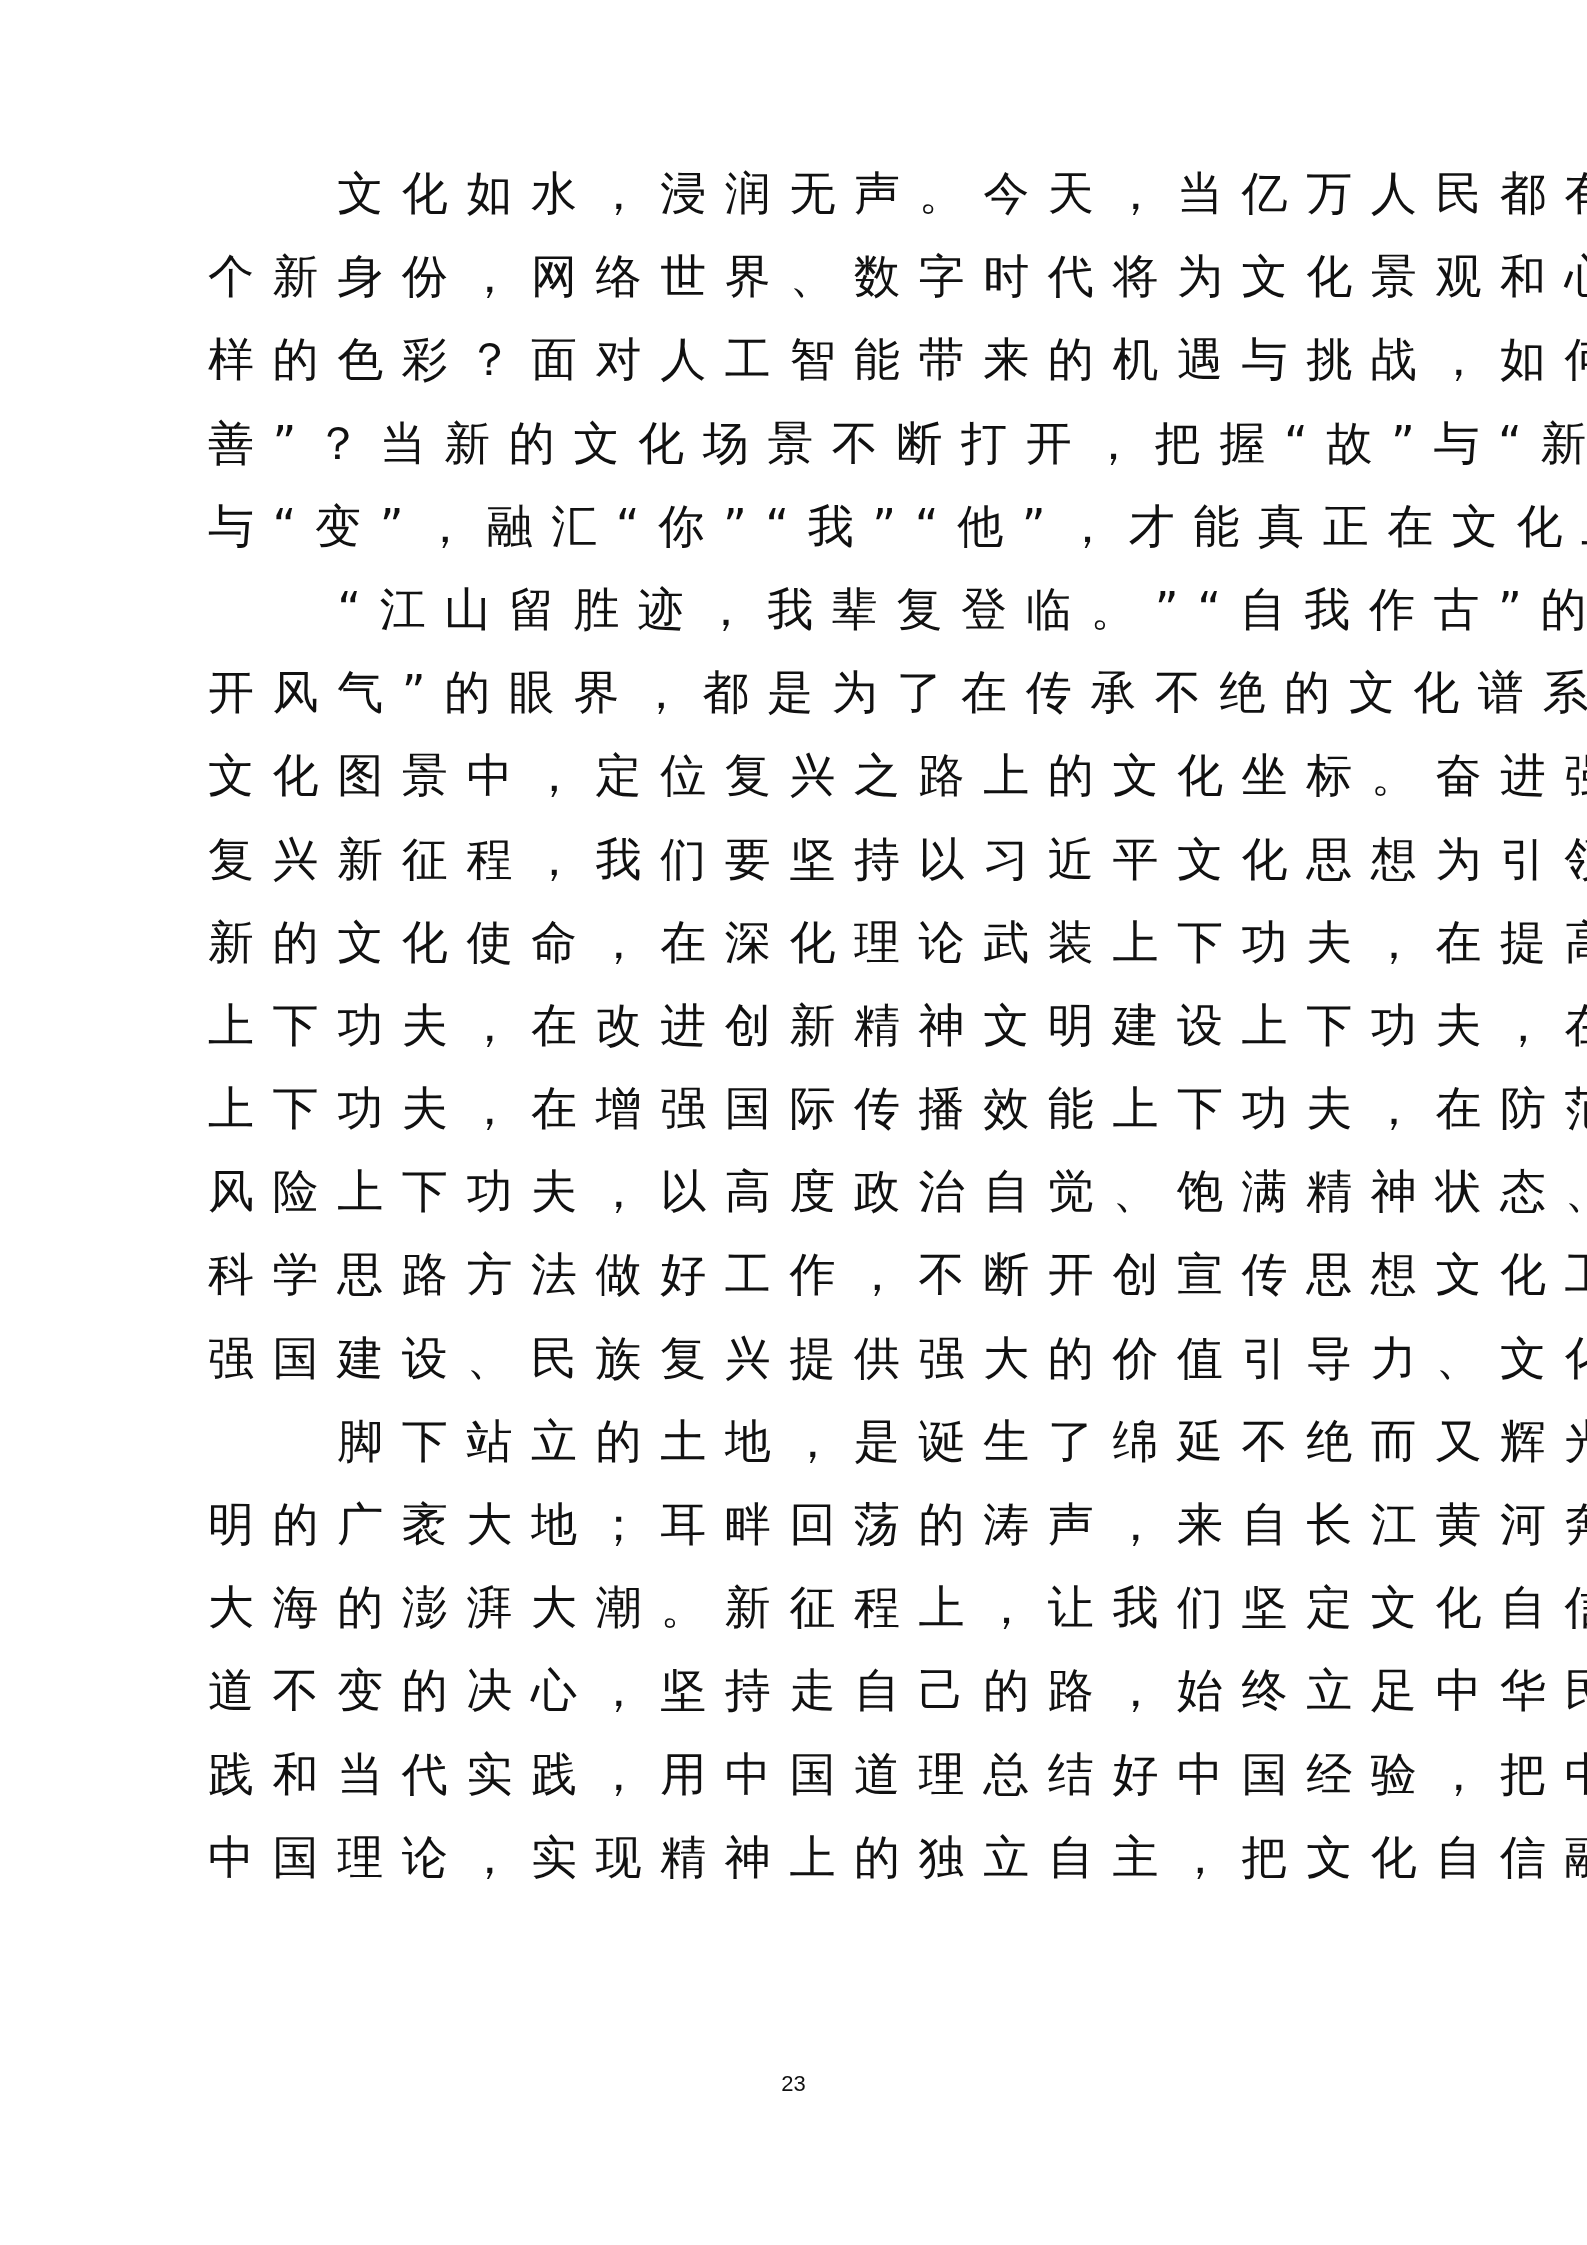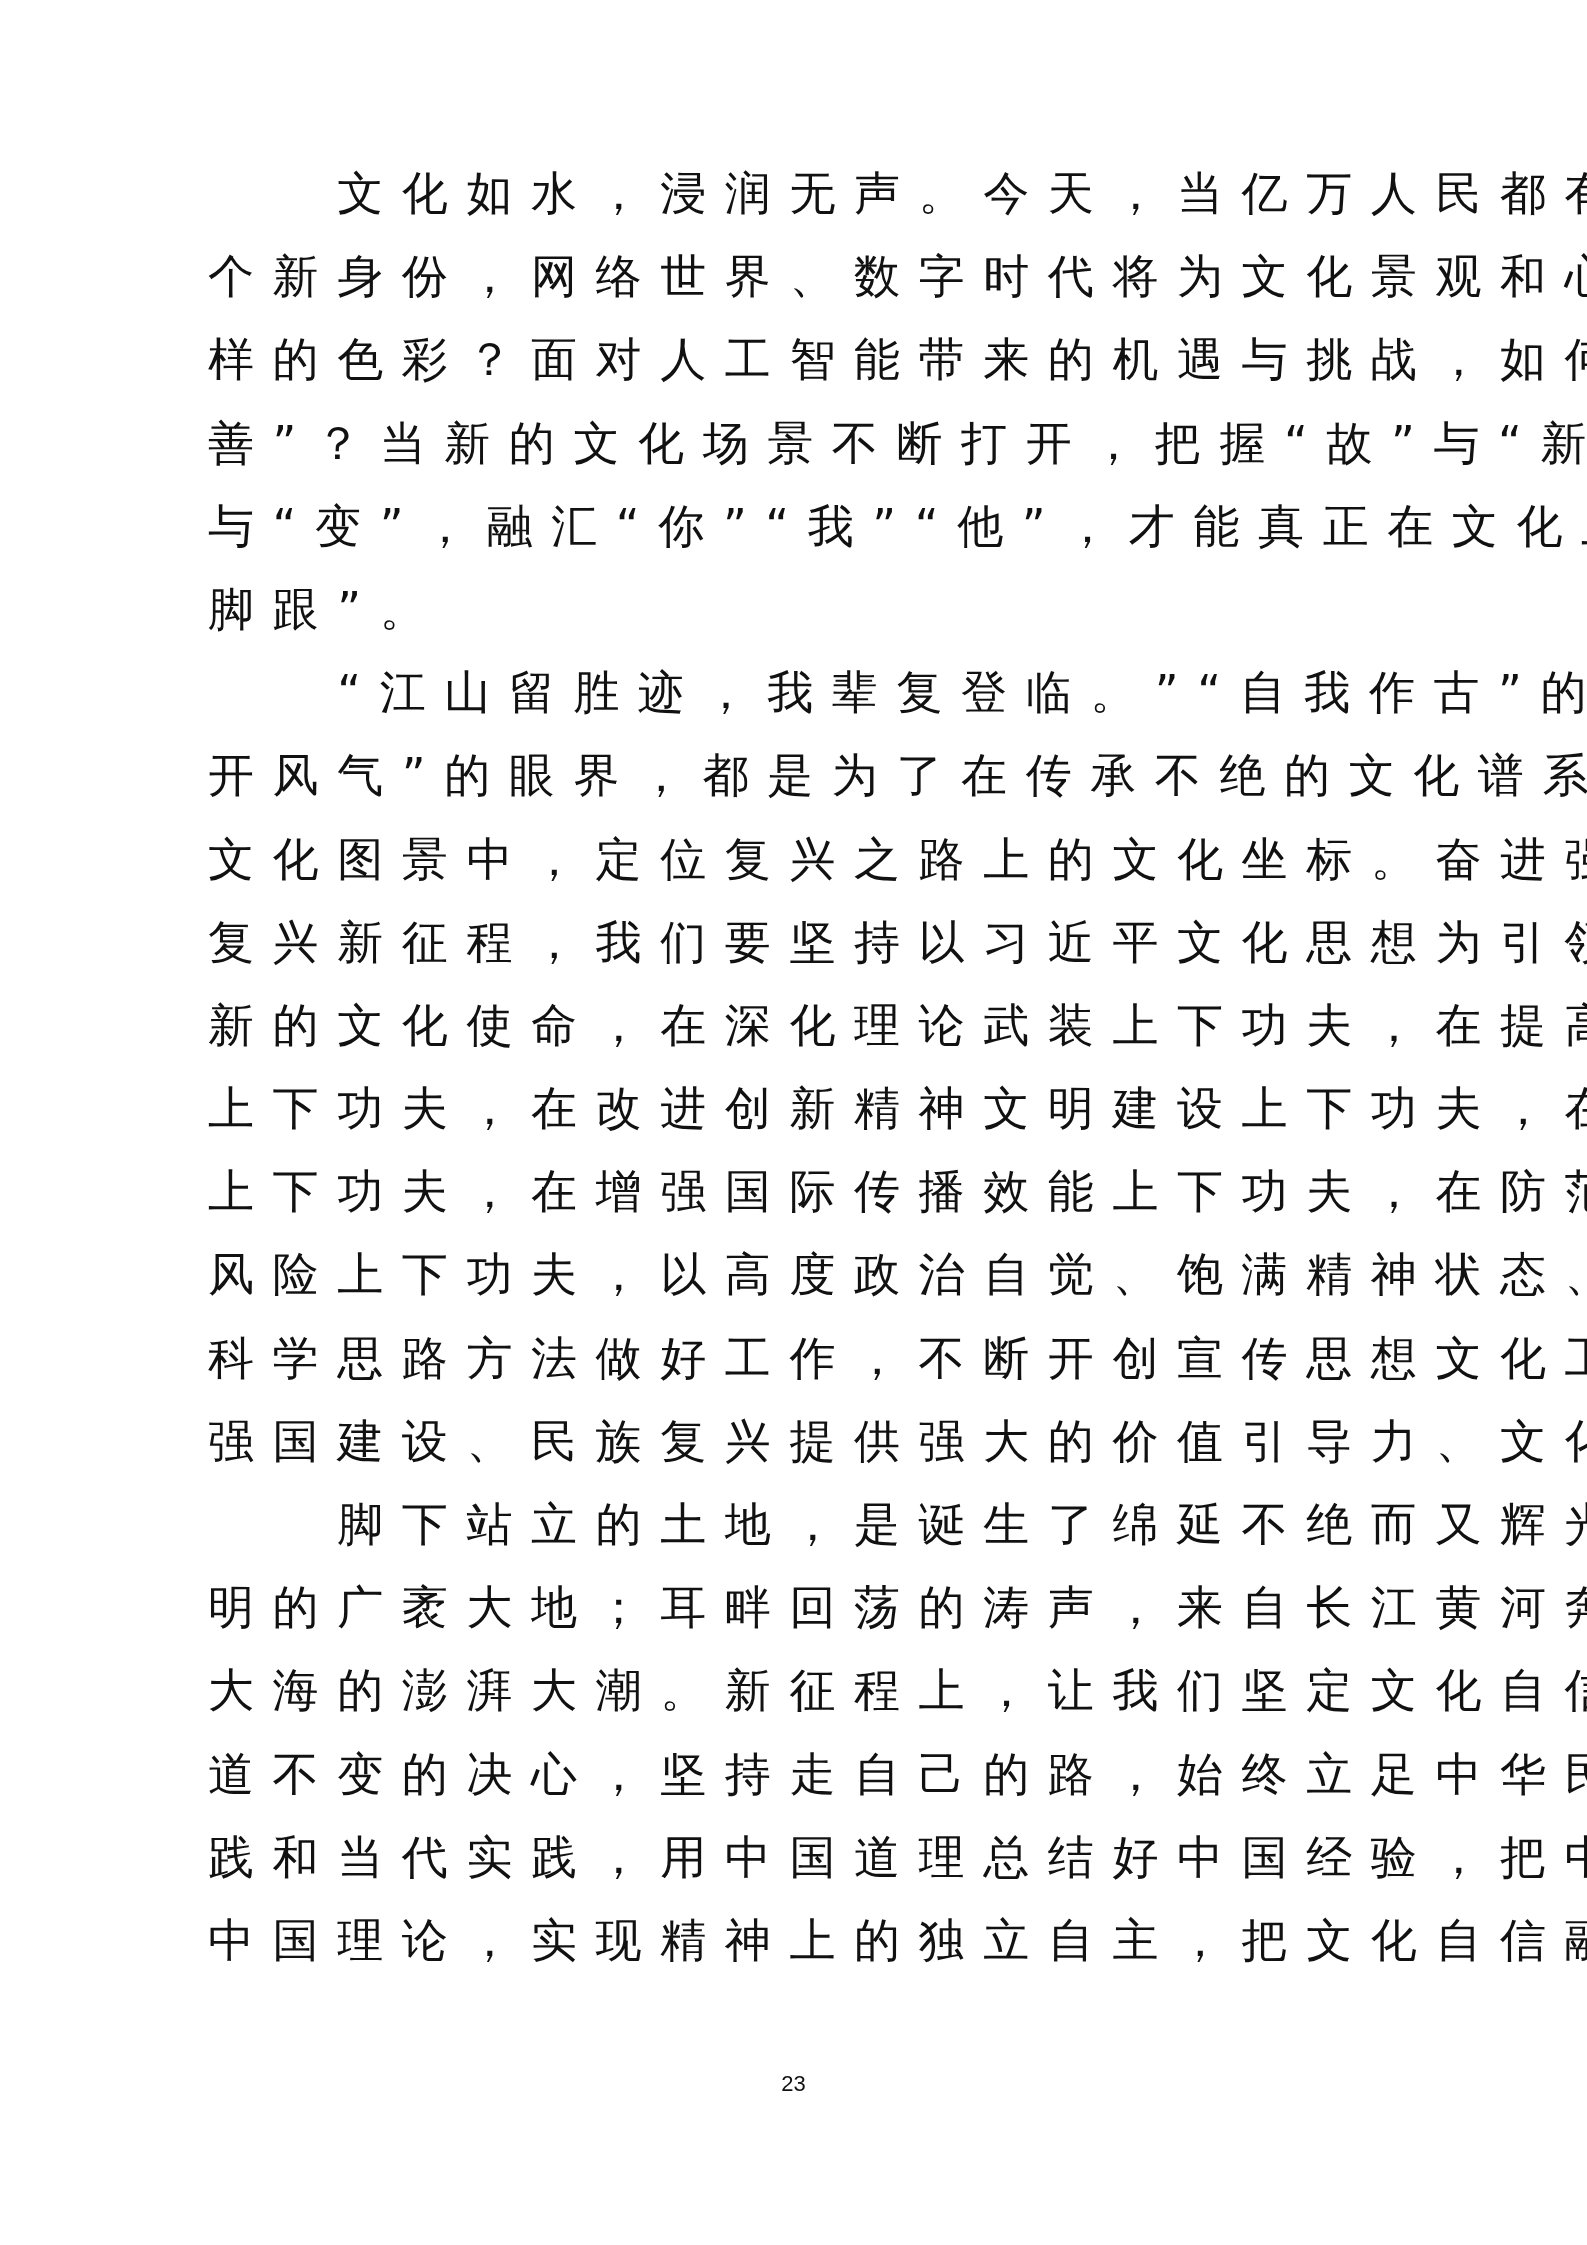--- a/index.html
+++ b/index.html
@@ -53,21 +53,20 @@
 
 <div class="page">
   <div class="body-text">
 
     <div>
       <span class="line">　　文化如水，浸润无声。今天，当亿万人民都有了“网民”这</span>
       <span class="line">个新身份，网络世界、数字时代将为文化景观和心灵图景涂抹怎</span>
       <span class="line">样的色彩？面对人工智能带来的机遇与挑战，如何引导“智能向</span>
       <span class="line">善”？当新的文化场景不断打开，把握“故”与“新”、统一“常”</span>
       <span class="line">与“变”，融汇“你”“我”“他”，才能真正在文化上“站稳</span>
-      <span class="line">脚跟”。</span>
     </div>
 
     <div>
       <span class="line">　　“江山留胜迹，我辈复登临。”“自我作古”的勇气，“但</span>
       <span class="line">开风气”的眼界，都是为了在传承不绝的文化谱系、风云激荡的</span>
       <span class="line">文化图景中，定位复兴之路上的文化坐标。奋进强国建设、民族</span>
       <span class="line">复兴新征程，我们要坚持以习近平文化思想为引领，更好担负起</span>
       <span class="line">新的文化使命，在深化理论武装上下功夫，在提高舆论引导能力</span>
       <span class="line">上下功夫，在改进创新精神文明建设上下功夫，在促进文化繁荣</span>
       <span class="line">上下功夫，在增强国际传播效能上下功夫，在防范化解意识形态</span>

